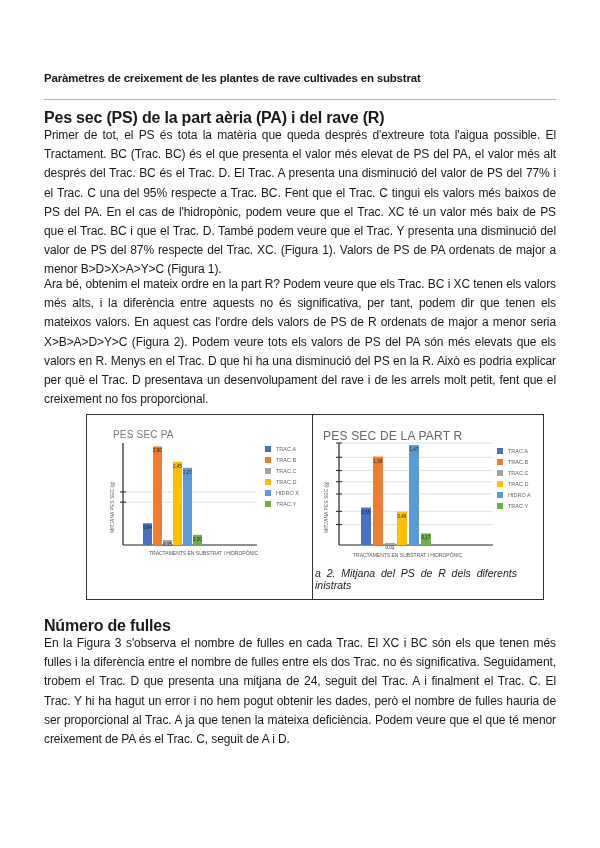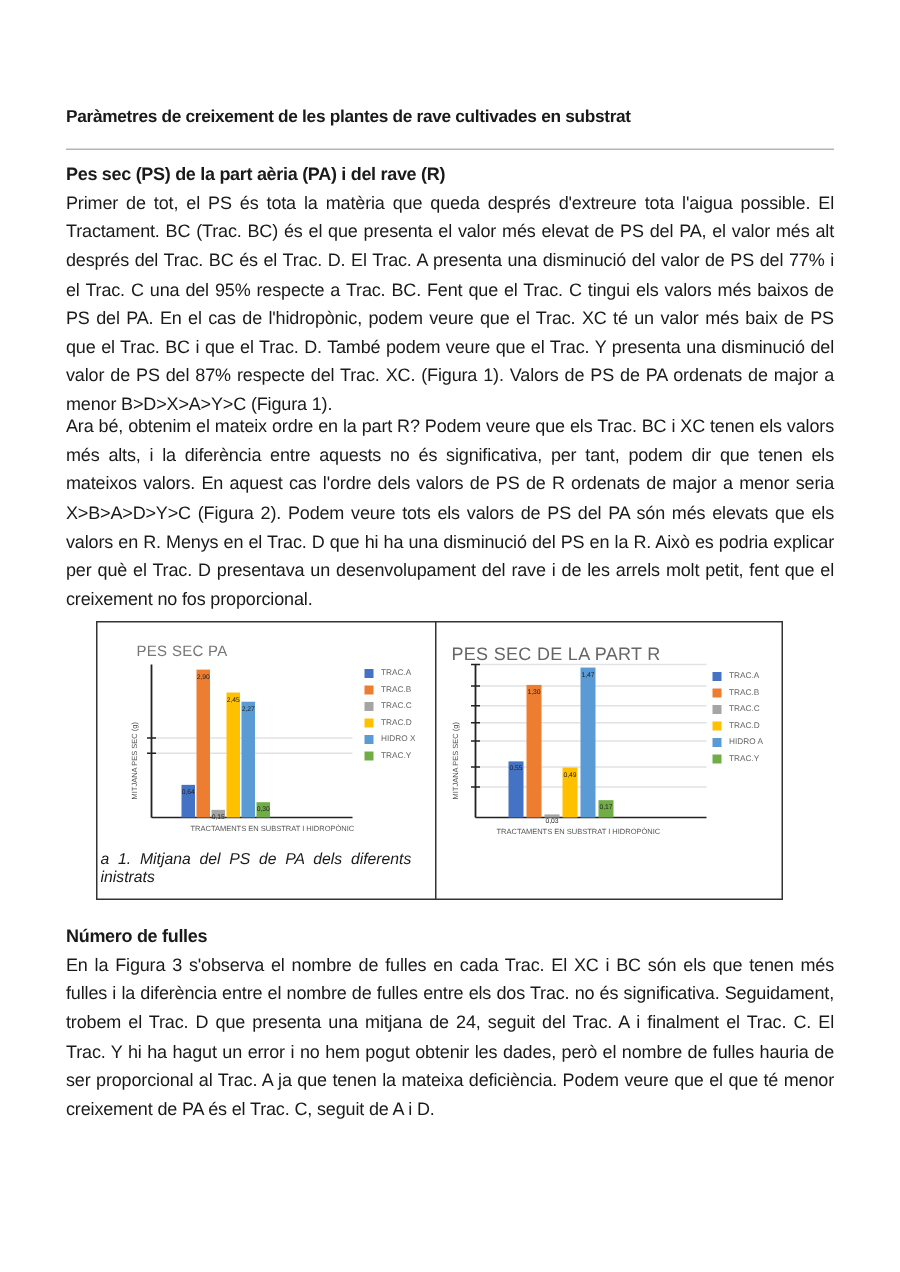--- a/index.html
+++ b/index.html
@@ -1,24 +1,24 @@
 <!DOCTYPE html>
 <html><head>
 <meta charset="utf-8">
 <style>
   html, body { margin: 0; padding: 0; background: #ffffff; }
   body { width: 600px; height: 848px; position: relative; overflow: hidden;
          font-family: "Liberation Sans", sans-serif; color: #1a1a1a; }
   .page { position: absolute; left: 44px; top: 0; width: 512px; }
   .doc-title { position: absolute; top: 72px; left: 0; font-size: 11.5px; font-weight: bold; letter-spacing: -0.2px; }
   .hr { position: absolute; top: 99px; left: 0; width: 512px; height: 1px; background: #b5b5b5; }
-  .h2 { position: absolute; left: 0; font-size: 12px; font-weight: bold; letter-spacing: -0.2px; }
+  .h2 { position: absolute; left: 0; font-size: 16px; font-weight: bold; letter-spacing: -0.2px; }
   .para { position: absolute; left: 0; width: 512px; font-size: 12px; line-height: 19.2px;
           text-align: justify; letter-spacing: -0.1px; }
-  .figs { position: absolute; left: 20px; top: 414px; width: 458px; height: 186px; padding-left: 13px; }
+  .figs { position: absolute; left: 42px; top: 414px; width: 458px; height: 186px; padding-left: 13px; }
   .fig { position: absolute; top: 0; height: 186px; border: 1px solid #333; box-sizing: border-box; background: #fff; }
   .fig-left { left: 0; width: 228px; }
   .fig-right { left: 226px; width: 232px; }
   .chart { position: absolute; left: 0; top: 0; right: 0; height: 150px; }
   .caption { position: absolute; left: 2px; right: 2px; top: 152px; font-size: 10.5px; font-style: italic;
              line-height: 12px; white-space: pre; overflow: hidden; }
   .chart-title { position: absolute; font-size: 10px; color: #777; letter-spacing: 0.2px; }
   .chart-title.big { font-size: 12px; color: #666; }
   .legend { position: absolute; font-size: 5.5px; color: #666; }
   .legend-item { display: flex; align-items: center; height: 11px; }
@@ -84,22 +84,20 @@
               <span>HIDRO X</span>
             </div>
             <div class="legend-item">
               <span class="swatch" style="background: rgb(112, 173, 71);"></span>
               <span>TRAC.Y</span>
             </div>
           </div>
         <div class="axis-label" style="left:62px; top:135px;">TRACTAMENTS EN SUBSTRAT I HIDROPÒNIC</div>
         <div class="axis-label ylab" style="left:22px; top:118px;">MITJANA PES SEC (g)</div>
       </div>
-      <div class="caption"><span>a  1.  Mitjana  del  PS  de  PA  dels  diferents</span>
-<span>inistrats</span></div>
     </div>
 
     <div class="fig fig-right">
       <div class="chart">
         <div class="chart-title big" style="left:10px; top:14px;">PES SEC DE LA PART R</div>
         <svg id="svg1" width="230" height="150" style="position:absolute;left:0;top:0;">
             <line x1="26" x2="180" y1="109.6" y2="109.6" stroke="#e2e2e2" stroke-width="1"></line>
             <line x1="23" x2="29" y1="109.6" y2="109.6" stroke="#222" stroke-width="1"></line>
             <line x1="26" x2="180" y1="96.34" y2="96.34" stroke="#e2e2e2" stroke-width="1"></line>
             <line x1="23" x2="29" y1="96.34" y2="96.34" stroke="#222" stroke-width="1"></line>
@@ -150,18 +148,20 @@
               <span>HIDRO A</span>
             </div>
             <div class="legend-item">
               <span class="swatch" style="background: rgb(112, 173, 71);"></span>
               <span>TRAC.Y</span>
             </div>
           </div>
         <div class="axis-label" style="left:40px; top:137px;">TRACTAMENTS EN SUBSTRAT I HIDROPÒNIC</div>
         <div class="axis-label ylab" style="left:10px; top:118px;">MITJANA PES SEC (g)</div>
       </div>
+      <div class="caption"><span>a  2.  Mitjana  del  PS  de  R  dels  diferents</span>
+<span>inistrats</span></div>
     </div>
   </div>
 
   <div class="h2" style="top:617px;">Número de fulles</div>
   <div class="para" style="top:634px;">En la Figura 3 s'observa el nombre de fulles en cada Trac. El XC i BC són els que tenen més fulles i la diferència entre el nombre de fulles entre els dos Trac. no és significativa. Seguidament, trobem el Trac. D que presenta una mitjana de 24, seguit del Trac. A i finalment el Trac. C. El Trac. Y hi ha hagut un error i no hem pogut obtenir les dades, però el nombre de fulles hauria de ser proporcional al Trac. A ja que tenen la mateixa deficiència. Podem veure que el que té menor creixement de PA és el Trac. C, seguit de A i D.</div>
 </div>
 
 </body></html>

